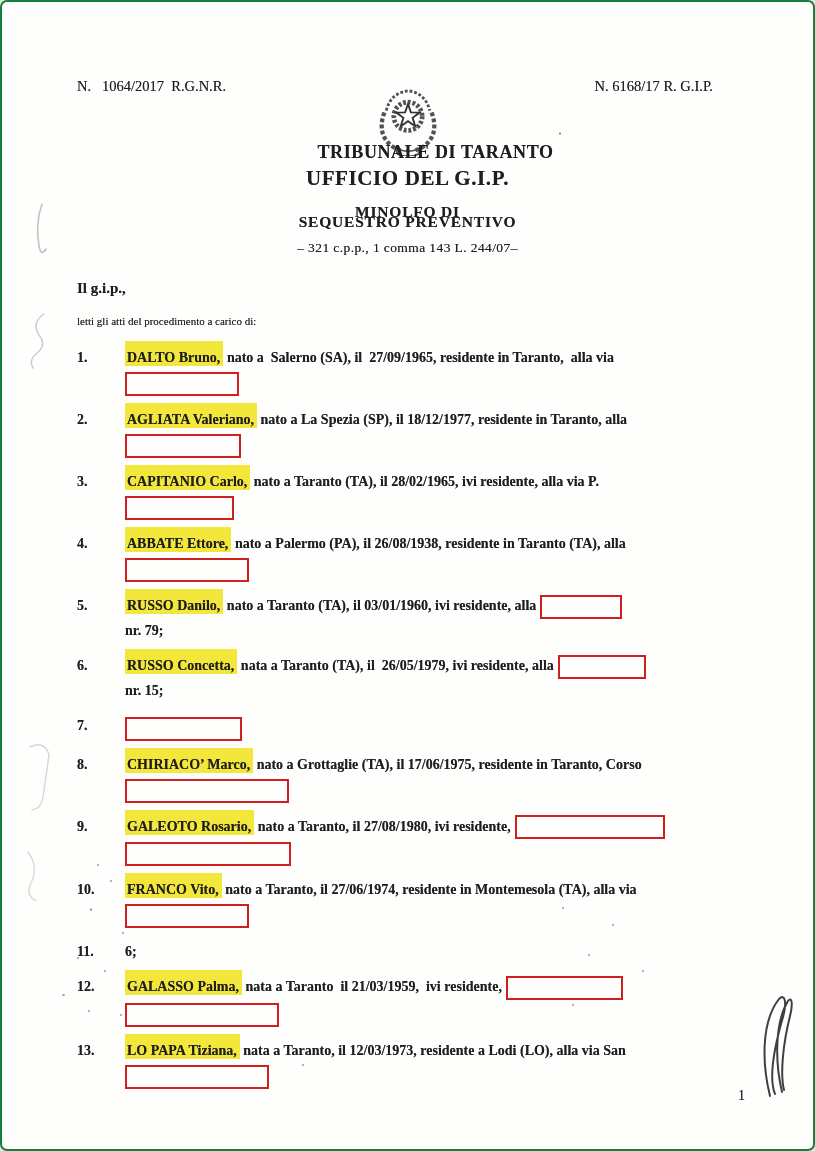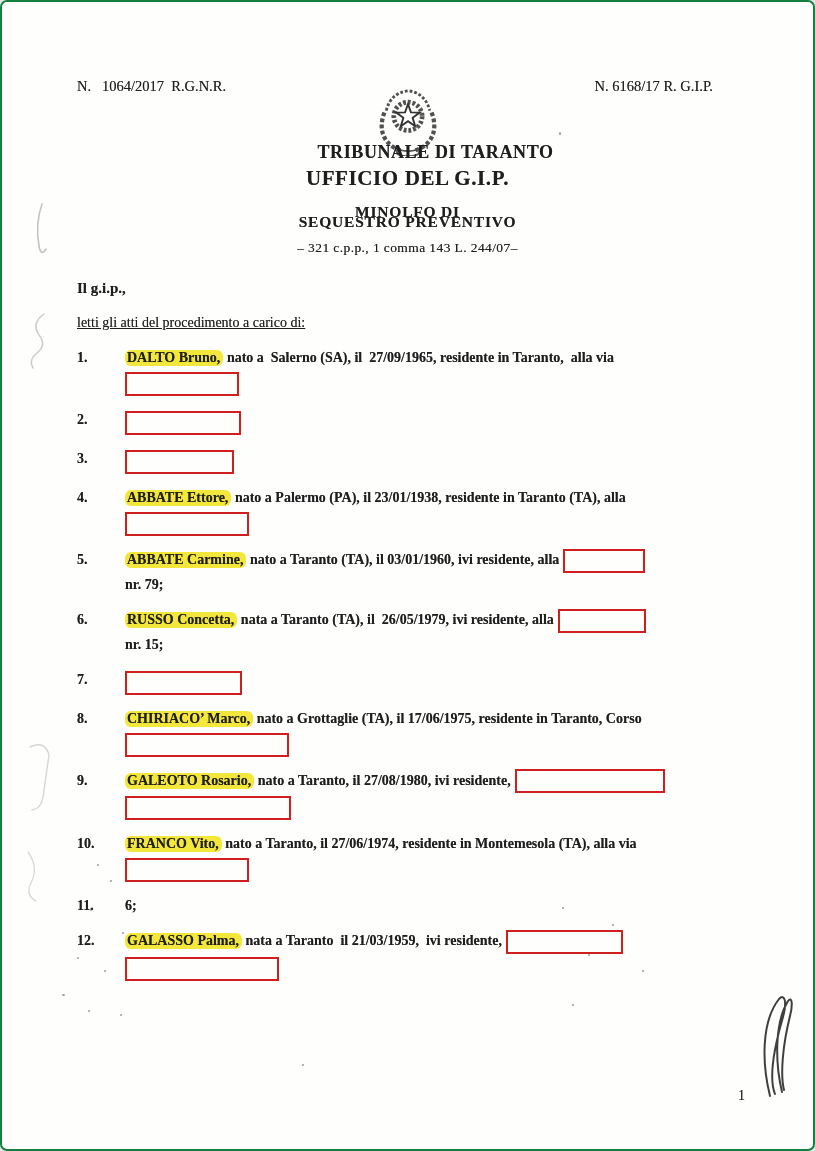--- a/index.html
+++ b/index.html
@@ -17,28 +17,28 @@
   .doc-text{ text-shadow:0 0 .4px rgba(20,20,20,.55); }
 
   .ref-row{position:absolute;top:76px;left:75px;right:100px;display:flex;justify-content:space-between;font-size:14.5px;}
   .emblem{position:absolute;top:86px;left:50%;transform:translateX(-50%);}
   .court-title{position:absolute;top:140px;width:100%;text-align:center;font-weight:bold;font-size:18px;letter-spacing:.6px;padding-left:28px;}
   .court-office{position:absolute;top:164px;width:100%;text-align:center;font-weight:bold;font-size:21px;letter-spacing:.6px;}
   .decree-1{position:absolute;top:201px;width:100%;text-align:center;font-weight:bold;font-size:15.5px;letter-spacing:.8px;}
   .decree-2{position:absolute;top:211px;width:100%;text-align:center;font-weight:bold;font-size:15.5px;letter-spacing:.8px;}
   .decree-sub{position:absolute;top:238px;width:100%;text-align:center;font-size:13.5px;letter-spacing:.4px;}
   .judge-line{position:absolute;top:278px;left:75px;font-weight:bold;font-size:15px;}
-  .intro-line{position:absolute;top:313px;left:75px;font-size:14px;text-decoration:underline;}
+  .intro-line{position:absolute;top:313px;left:75px;font-size:11px;}
 
   .defendants{position:absolute;top:344px;left:75px;width:677px;list-style:none;margin:0;padding:0;}
   .item{display:flex;margin-bottom:12px;font-size:14px;font-weight:bold;line-height:23px;}
   .item .num{width:48px;flex:0 0 48px;}
   .item .body{width:629px;flex:0 0 629px;}
   .item .l1{text-align:justify;text-align-last:justify;}
-  .hl{background:var(--hl,#f3e73c);padding:0 3px 1px 2px;border-radius:6px;}
+  .hl{background:var(--hl,#f3e73c);padding:9px 3px 1px 2px;}
   .redact{border:2px solid var(--red,#cf1f1f);height:20px;background:transparent;}
   .redact.inline{display:inline-block;vertical-align:middle;margin-left:4px;}
   .redact.block{display:block;margin-top:3px;}
   .l2text{display:block;}
 
   .page-number{position:absolute;top:1086px;left:736px;font-size:14px;}
   .artifacts{position:absolute;inset:0;pointer-events:none;}
   .dot{position:absolute;background:#4c4c4c;border-radius:50%;opacity:.55;}
 </style>
 </head>
@@ -80,46 +80,48 @@
     <span class="body">
       <span class="l1"><span class="hl">DALTO Bruno,</span> <span>nato a&nbsp; Salerno (SA), il&nbsp; 27/09/1965, residente in Taranto,&nbsp; alla via</span></span>
       
       <span class="redact block" style="width: 110px;"></span>
     </span>
   </li>
 
   <li class="item">
     <span class="num">2.</span>
     <span class="body">
+      <span class="l1"><span class="hl">AGLIATA Valeriano,</span> <span>nato a La Spezia (SP), il 18/12/1977, residente in Taranto, alla</span></span>
       
       <span class="redact block" style="width: 112px;"></span>
     </span>
   </li>
 
   <li class="item">
     <span class="num">3.</span>
     <span class="body">
+      <span class="l1"><span class="hl">CAPITANIO Carlo,</span> <span>nato a Taranto (TA), il 28/02/1965, ivi residente, alla via P.</span></span>
       
       <span class="redact block" style="width: 105px;"></span>
     </span>
   </li>
 
   <li class="item">
     <span class="num">4.</span>
     <span class="body">
-      <span class="l1"><span class="hl">ABBATE Ettore,</span> <span>nato a Palermo (PA), il 23/01/1938, residente in Taranto (TA), alla</span></span>
+      <span class="l1"><span class="hl">ABBATE Ettore,</span> <span>nato a Palermo (PA), il 26/08/1938, residente in Taranto (TA), alla</span></span>
       
       <span class="redact block" style="width: 120px;"></span>
     </span>
   </li>
 
   <li class="item">
     <span class="num">5.</span>
     <span class="body">
-      <span class="l1"><span class="hl">ABBATE Carmine,</span> <span>nato a Taranto (TA), il 03/01/1960, ivi residente, alla</span><span class="redact inline" style="width: 78px;"></span></span>
+      <span class="l1"><span class="hl">RUSSO Danilo,</span> <span>nato a Taranto (TA), il 03/01/1960, ivi residente, alla</span><span class="redact inline" style="width: 78px;"></span></span>
       <span class="l2text">nr. 79;</span>
       
     </span>
   </li>
 
   <li class="item">
     <span class="num">6.</span>
     <span class="body">
       <span class="l1"><span class="hl">RUSSO Concetta,</span> <span>nata a Taranto (TA), il&nbsp; 26/05/1979, ivi residente, alla</span><span class="redact inline" style="width: 84px;"></span></span>
       <span class="l2text">nr. 15;</span>
@@ -172,20 +174,28 @@
 
   <li class="item">
     <span class="num">12.</span>
     <span class="body">
       <span class="l1"><span class="hl">GALASSO Palma,</span> <span>nata a Taranto&nbsp; il 21/03/1959,&nbsp; ivi residente,</span><span class="redact inline" style="width: 113px;"></span></span>
       
       <span class="redact block" style="width: 150px;"></span>
     </span>
   </li>
 
+  <li class="item">
+    <span class="num">13.</span>
+    <span class="body">
+      <span class="l1"><span class="hl">LO PAPA Tiziana,</span> <span>nata a Taranto, il 12/03/1973, residente a Lodi (LO), alla via San</span></span>
+      
+      <span class="redact block" style="width: 140px;"></span>
+    </span>
+  </li>
 </ol>
 
   <div class="page-number">1</div>
 
   <div class="artifacts">
     <svg width="811" height="1147" viewBox="0 0 811 1147" style="position:absolute;inset:0;">
       <g fill="none" stroke-linecap="round">
         <path d="M40,202 q-7,20 -3,42 q2,11 7,3" stroke="#8a8a8a" stroke-width="1.6" opacity="0.5"></path>
         <path d="M42,312 q-13,9 -5,21 q8,10 -2,18 q-9,7 -4,15" stroke="#8f8f8f" stroke-width="1.5" opacity="0.45"></path>
         <path d="M28,745 q15,-7 19,8 l-6,42 q-2,12 -11,13" stroke="#9a9a9a" stroke-width="1.4" opacity="0.4"></path>

